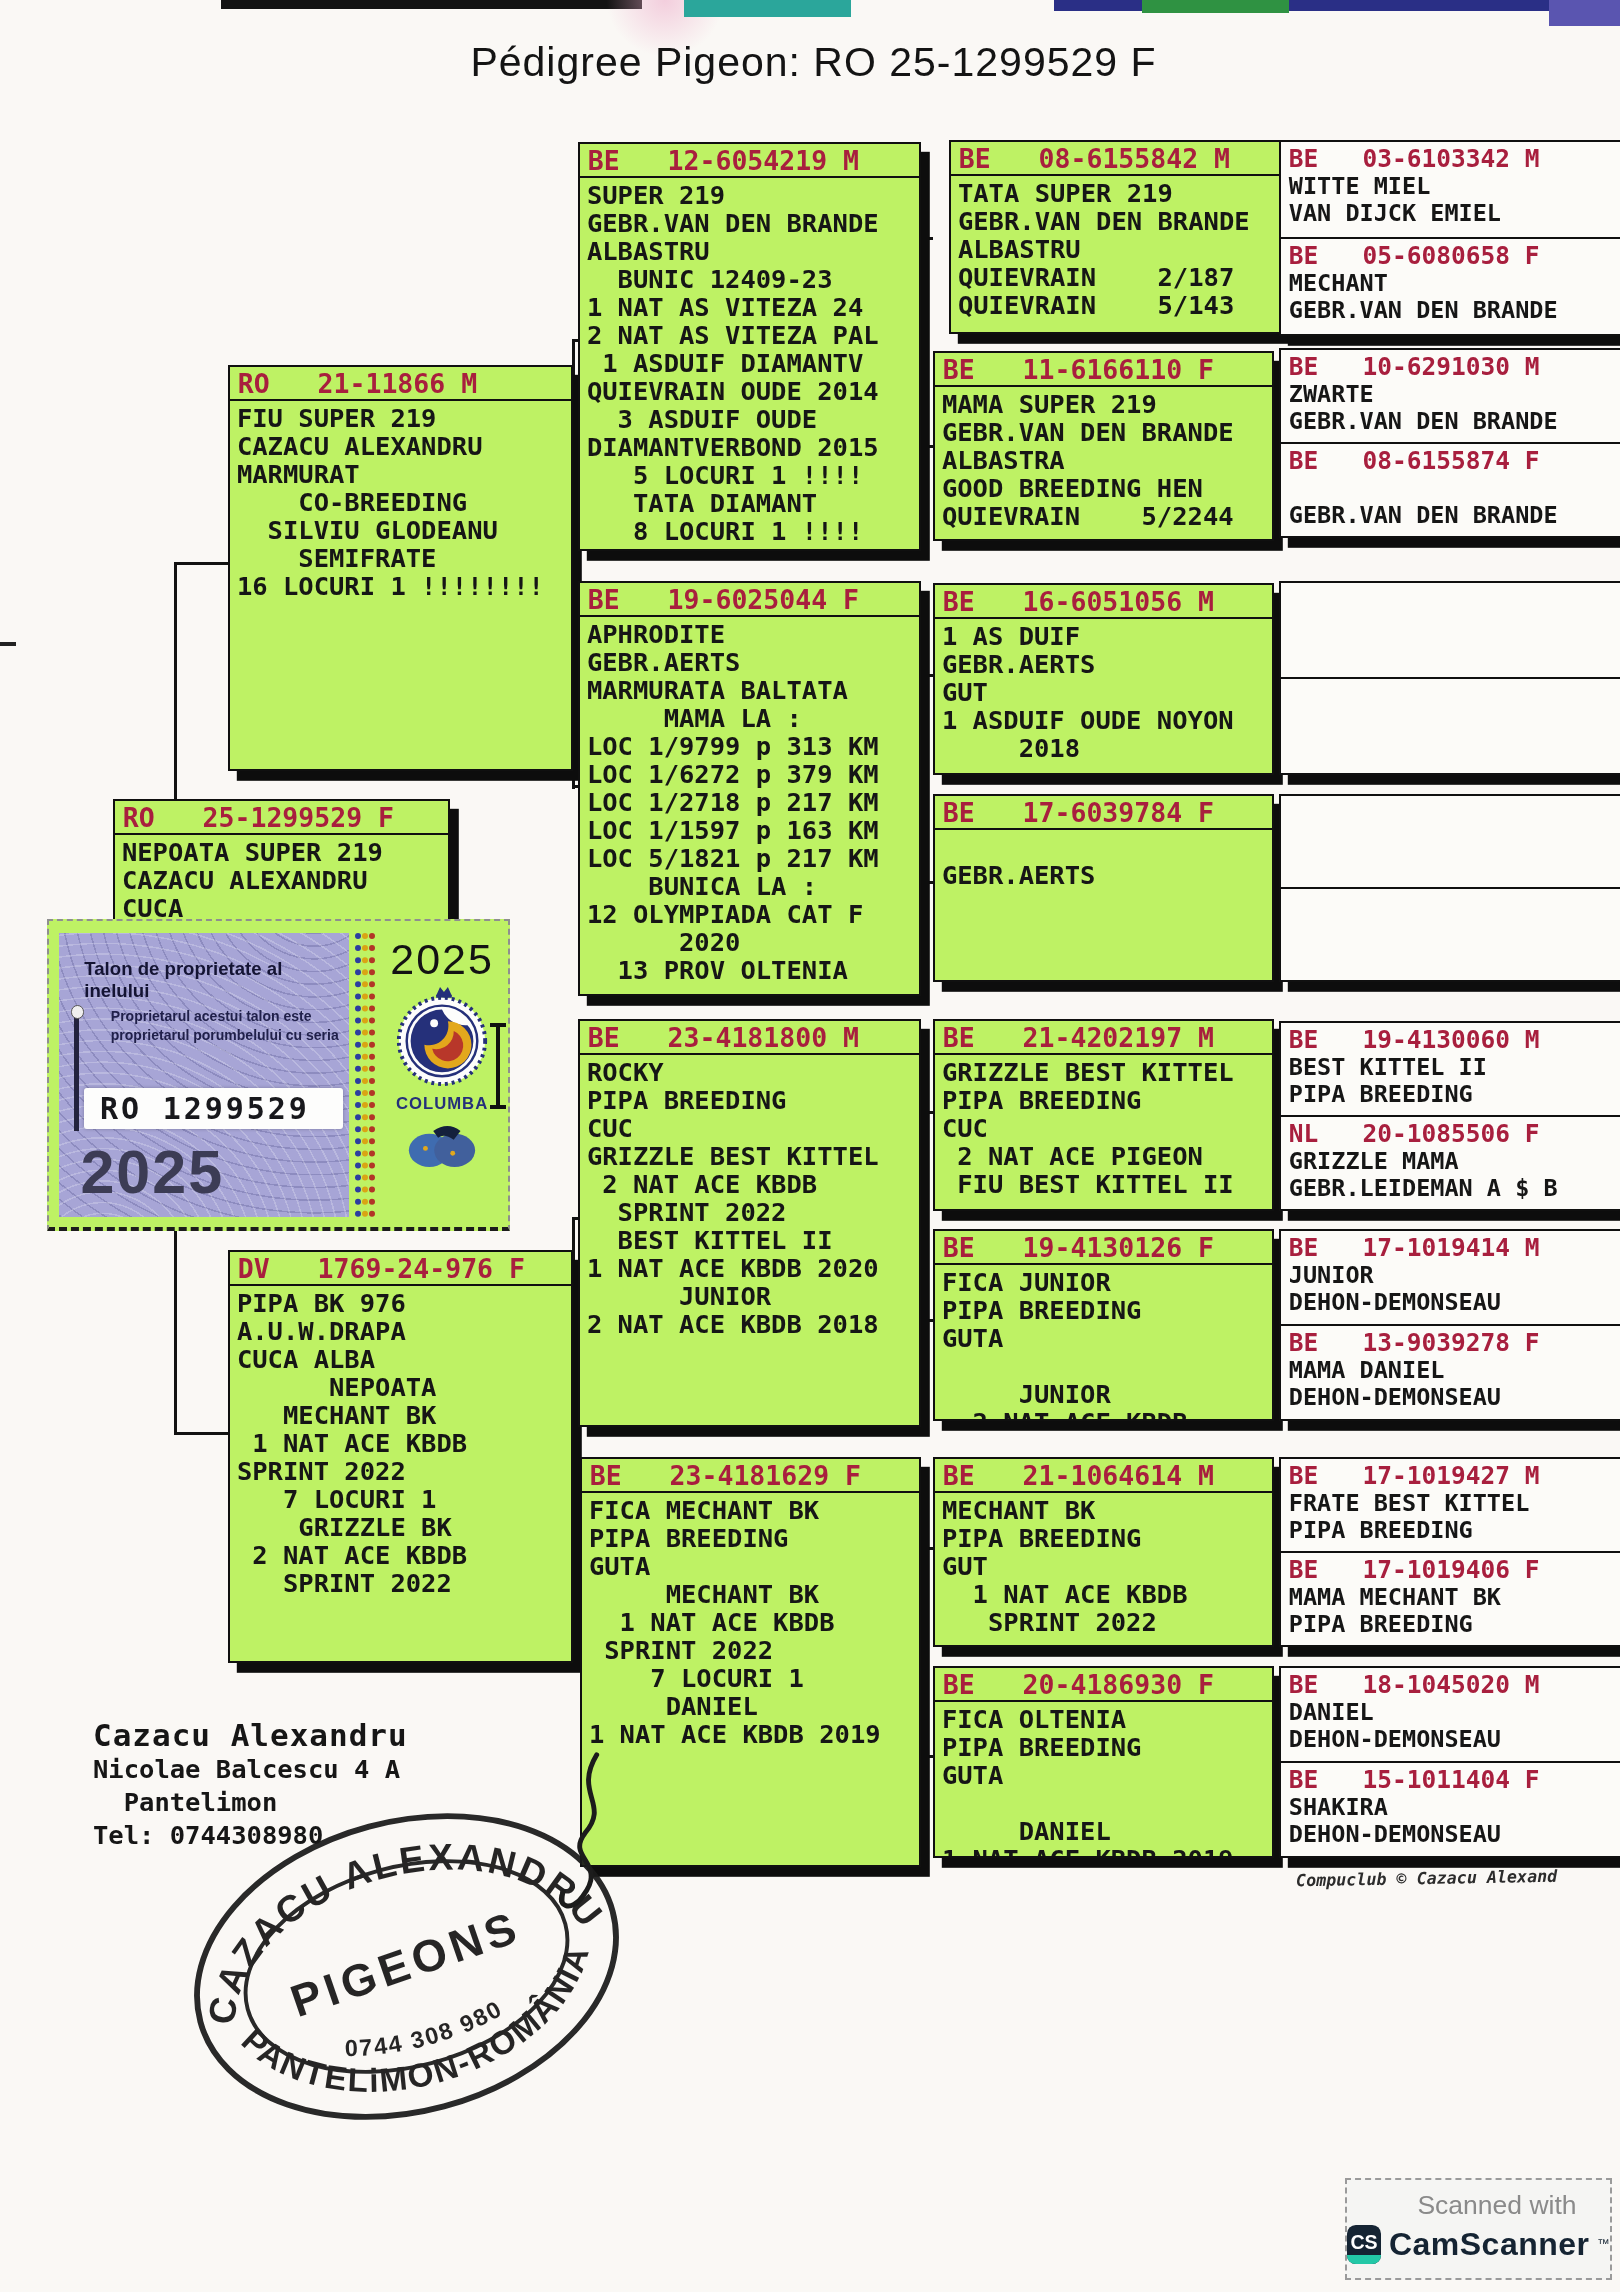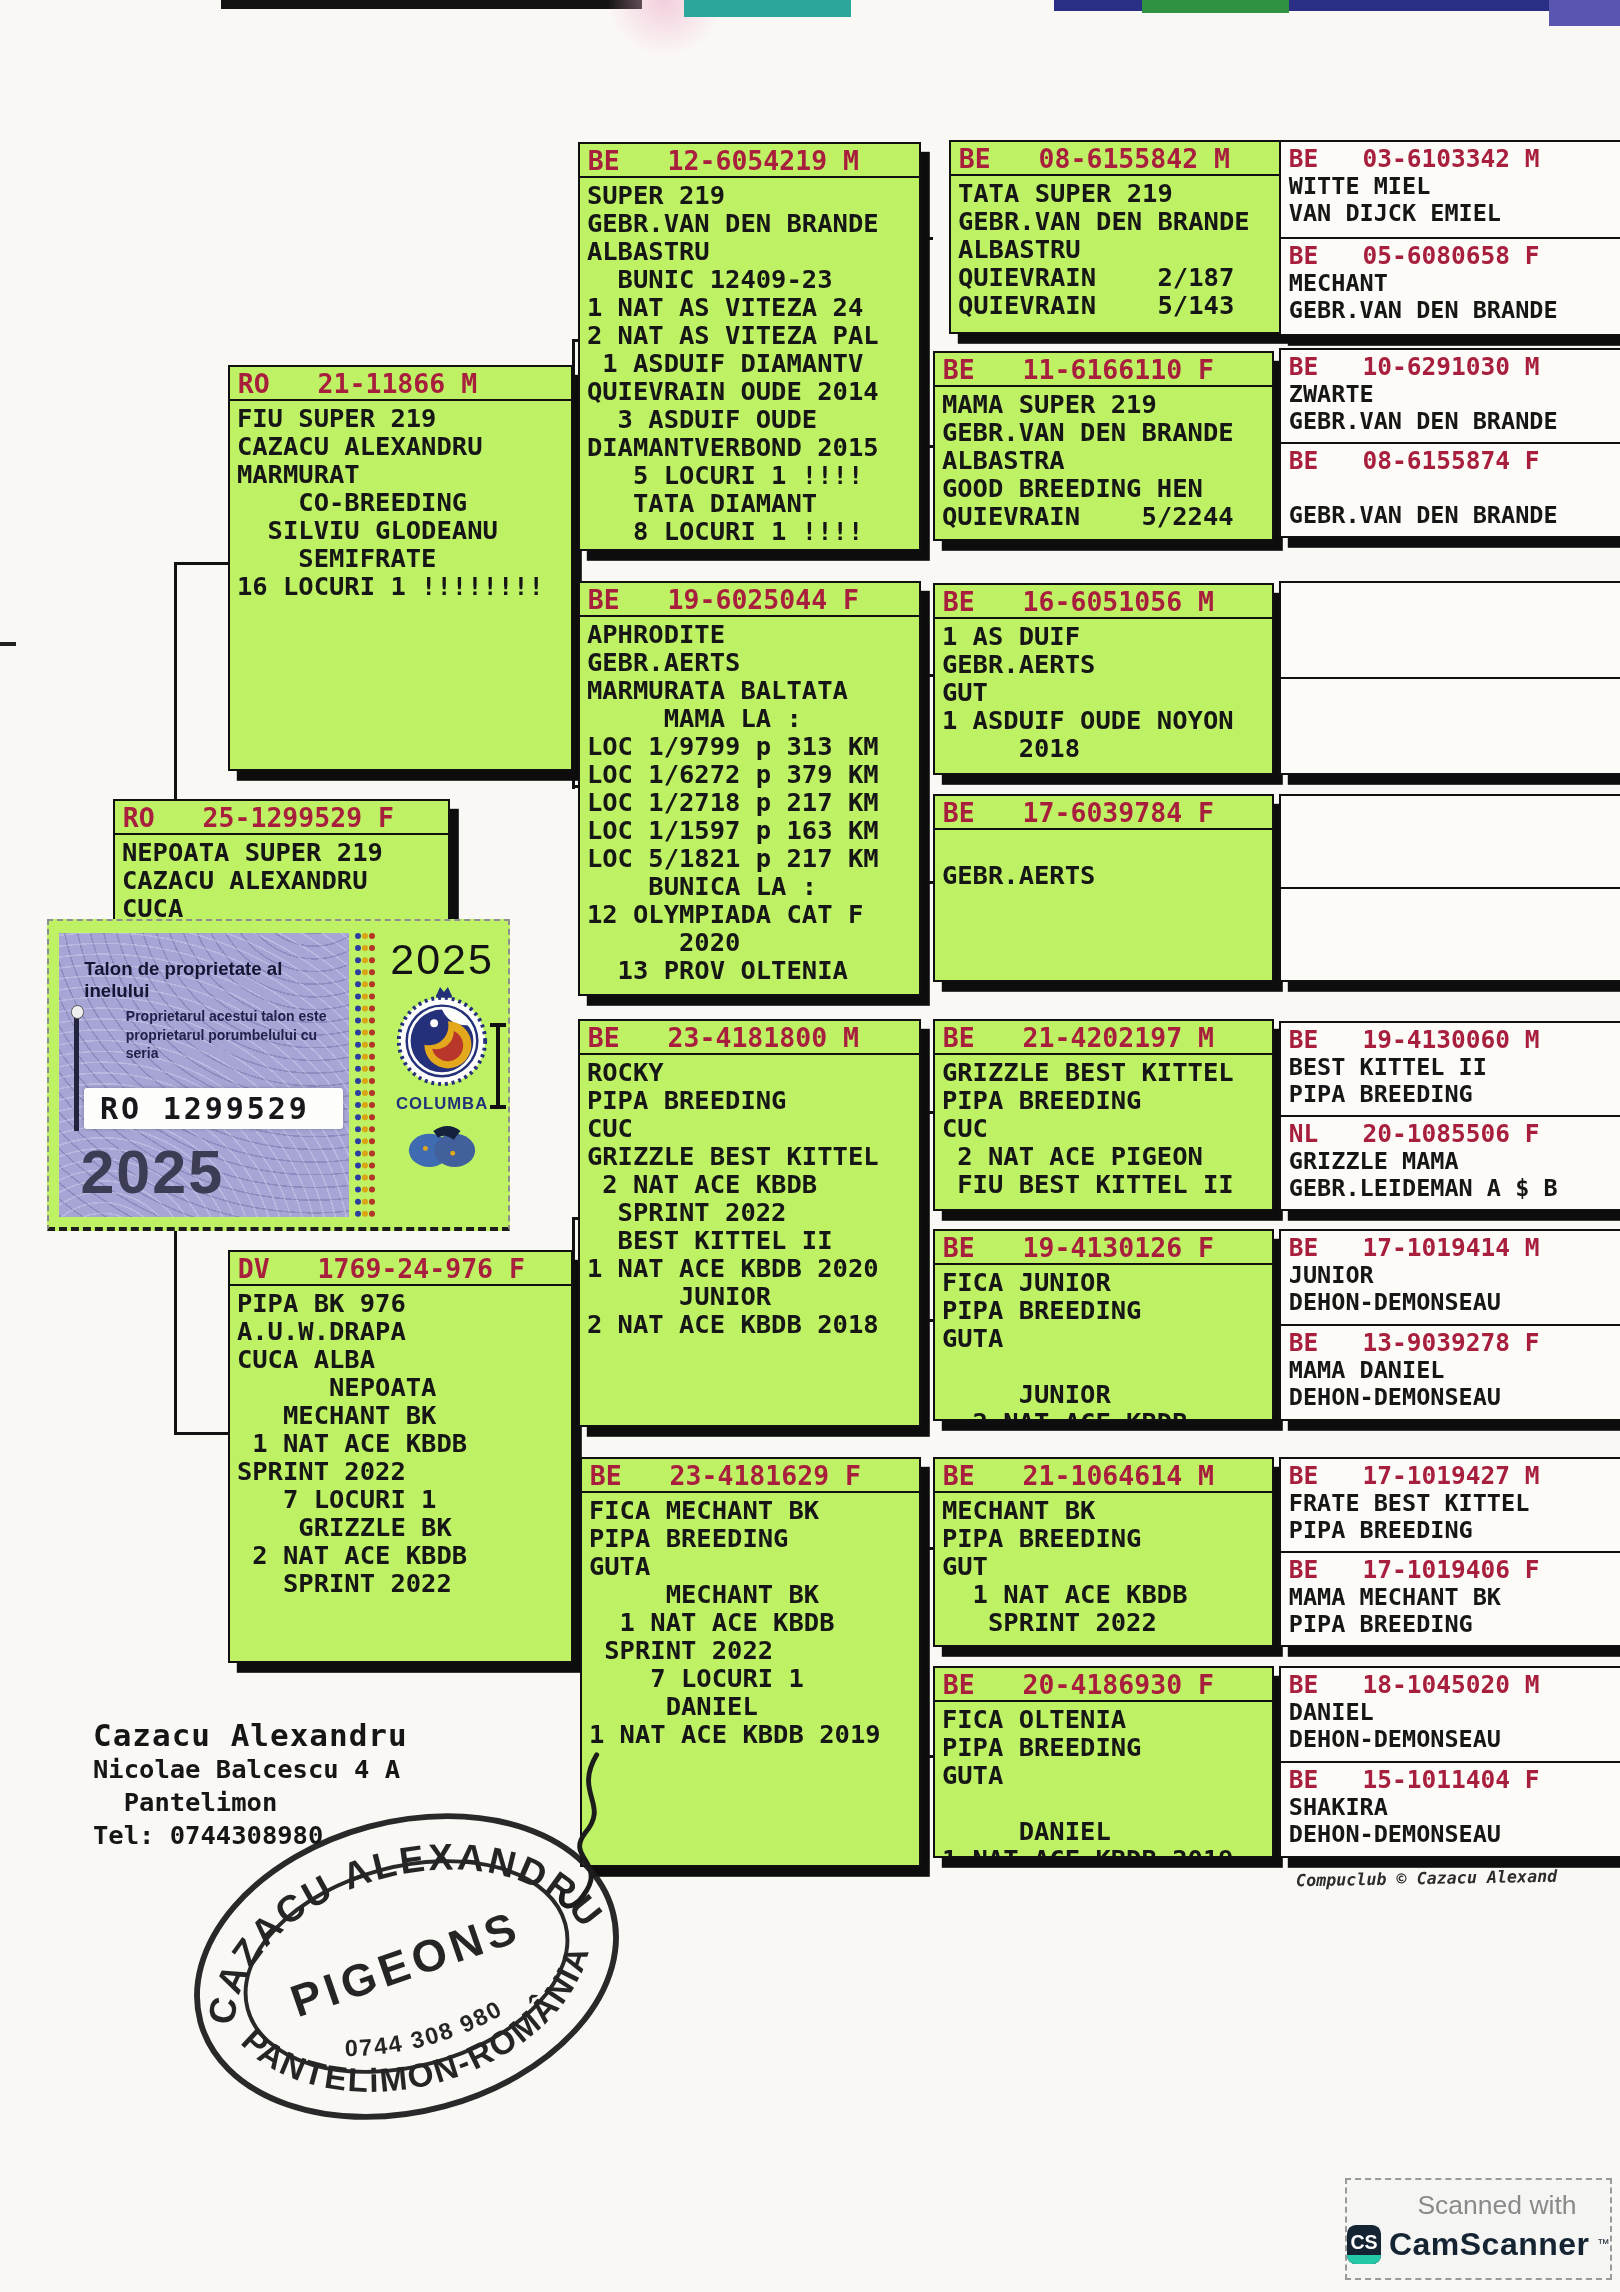--- a/index.html
+++ b/index.html
@@ -31,21 +31,21 @@
   
   .talon{position:absolute;left:47px;top:919px;width:463px;height:312px;background:#bef264;
          border:2px dashed #8f8f8f;border-bottom:4.9px dashed #1c1c1c;box-sizing:border-box;}
   .talon-left{position:absolute;left:9.8px;top:11.8px;width:290px;height:284px;
     background:
       repeating-radial-gradient(circle at 15% 118%, rgba(255,255,255,.22) 0 1.5px, rgba(0,0,0,0) 1.5px 10.8px),
       repeating-radial-gradient(circle at 88% -18%, rgba(48,48,110,.22) 0 1.5px, rgba(0,0,0,0) 1.5px 12.7px),
       #a7a5d6;}
   .talon-title{margin:25.5px 9.8px 4.9px 25.5px;font-family:"Liberation Sans",sans-serif;
                font-size:18.6px;font-weight:700;color:#141433;}
-  .talon-sub{margin-left:26px;font-family:"Liberation Sans",sans-serif;font-size:14px;
+  .talon-sub{margin-left:11px;font-family:"Liberation Sans",sans-serif;font-size:14px;
              font-weight:700;line-height:18.6px;color:#20204a;padding-left:41px;}
   .talon-ring{position:absolute;left:25.5px;top:155px;width:243px;height:41px;background:#fdfdfc;
               border-radius:2.9px;font-size:30px;font-weight:700;letter-spacing:2.9px;
               line-height:41px;padding-left:15.7px;color:#18181c;box-shadow:0 0 3.9px rgba(0,0,0,.25);}
   .talon-year-left{position:absolute;left:21.6px;bottom:9.8px;font-family:"Liberation Sans",sans-serif;
                    font-size:61px;font-weight:600;color:#3c3c55;letter-spacing:2px;}
   .talon-pin{position:absolute;left:15.7px;top:82px;width:4.9px;height:116px;background:#23233d;}
   .talon-pin::before{content:"";position:absolute;left:-3.9px;top:-9.8px;width:11.8px;height:11.8px;
                      border-radius:50%;background:#efefef;border:1px solid #555;}
   .talon-ribbon{position:absolute;left:306px;top:11.8px;height:284px;display:flex;gap:1px;}
@@ -91,20 +91,21 @@
 <div class="sheet">
 
   <div class="art" style="left:221px;top:0;width:421px;height:8.8px;background:#131313;"></div>
   <div class="art" style="left:606px;top:0;width:118px;height:57px;background:radial-gradient(ellipse at 50% 0,rgba(238,178,205,.6),rgba(238,178,205,0) 70%);"></div>
   <div class="art" style="left:684px;top:0;width:167px;height:16.7px;background:#2ba69b;"></div>
   <div class="art" style="left:1054px;top:0;width:567px;height:10.8px;background:#2a2f86;"></div>
   <div class="art" style="left:1142px;top:0;width:147px;height:12.7px;background:#2f9242;"></div>
   <div class="art" style="left:1549px;top:0;width:72px;height:25.5px;background:#5a55b0;"></div>
   <div class="art" style="left:0;top:642px;width:15.7px;height:3.9px;background:#222;"></div>
 
+  <div class="title">Pédigree Pigeon: RO  25-1299529 F</div>
 
   <div id="connectors">
       <div class="cline" style="left: 174px; top: 564px; width: 2.9px; height: 870px;"></div>
       <div class="cline" style="left: 174px; top: 562px; width: 57px; height: 2.9px;"></div>
       <div class="cline" style="left: 174px; top: 1432px; width: 57px; height: 2.9px;"></div>
       <div class="cline" style="left: 572px; top: 340px; width: 2.9px; height: 449px;"></div>
       <div class="cline" style="left: 567px; top: 562px; width: 9.8px; height: 2.9px;"></div>
       <div class="cline" style="left: 572px; top: 339px; width: 7.8px; height: 2.9px;"></div>
       <div class="cline" style="left: 572px; top: 785px; width: 7.8px; height: 2.9px;"></div>
       <div class="cline" style="left: 572px; top: 1218px; width: 2.9px; height: 443px;"></div>

